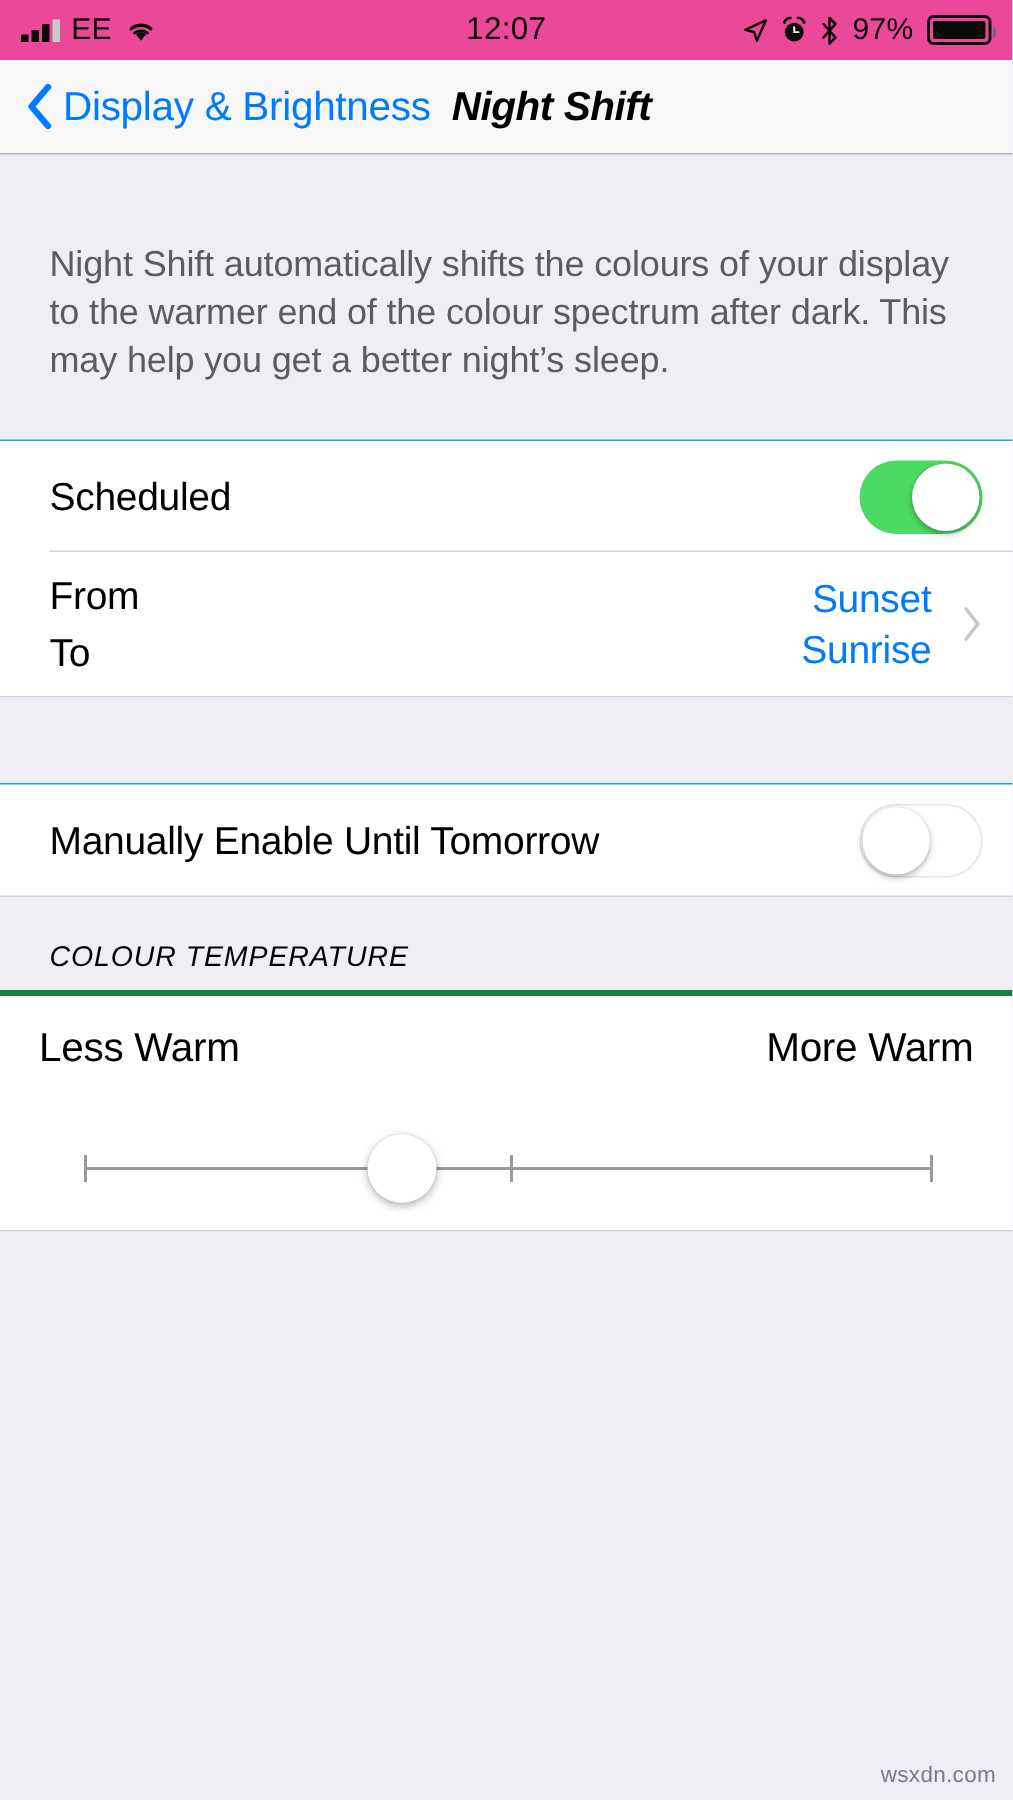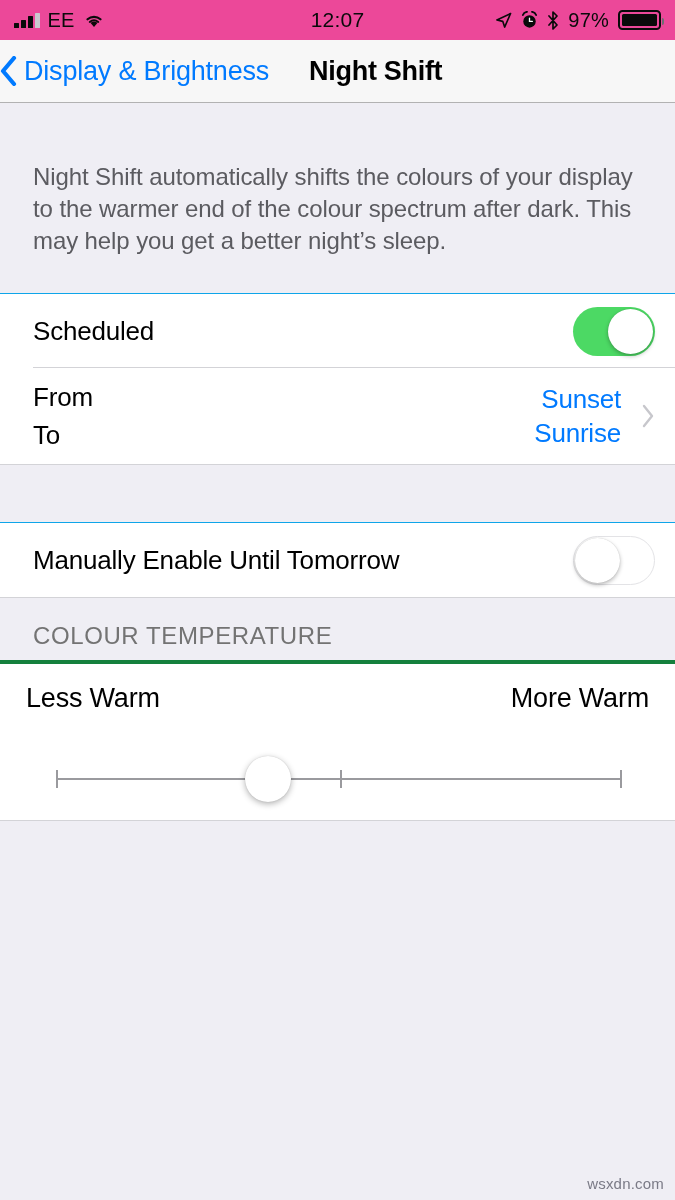--- a/index.html
+++ b/index.html
@@ -104,41 +104,42 @@
   }
 
   
   .nav-bar {
     height: 63px;
     background: #F7F7F7;
     border-bottom: 1px solid #b2b2b2;
     box-sizing: border-box;
     display: flex;
     align-items: center;
-    position: relative;
-    gap: 26px;
+    padding-left: 18px;
+    position: relative;
   }
   .back-button {
     display: flex;
     align-items: center;
     gap: 7px;
     cursor: pointer;
   }
   .chevron-left { width: 17px; height: 30px; display: block; }
   .back-label {
     font-size: 27px;
     color: #007AFF;
     letter-spacing: -0.2px;
   }
   .nav-title {
     font-size: 27px;
     font-weight: bold;
     color: #000;
     margin-left: 14px;
     letter-spacing: -0.3px;
+    font-style: italic;
   }
 
   
   .content { background: #EFEEF4; }
 
   .intro-block {
     padding: 58px 33px 36px 33px;
   }
   .intro-text {
     font-size: 24px;
@@ -251,23 +252,24 @@
 
   .section-header {
     height: 62px;
     display: flex;
     align-items: flex-end;
     padding: 0 0 10px 33px;
     background: #EFEEF4;
     box-sizing: border-box;
   }
   .section-header span {
-    font-size: 24px;
-    color: #737373;
+    font-size: 19px;
+    color: #000000;
     letter-spacing: 0.6px;
+    font-style: italic;
   }
 
   
   .slider-card {
     background: #FFFFFF;
     border-top: 4px solid #15803d;
     border-bottom: 1px solid #d3d3d7;
     height: 161px;
     position: relative;
     box-sizing: border-box;

